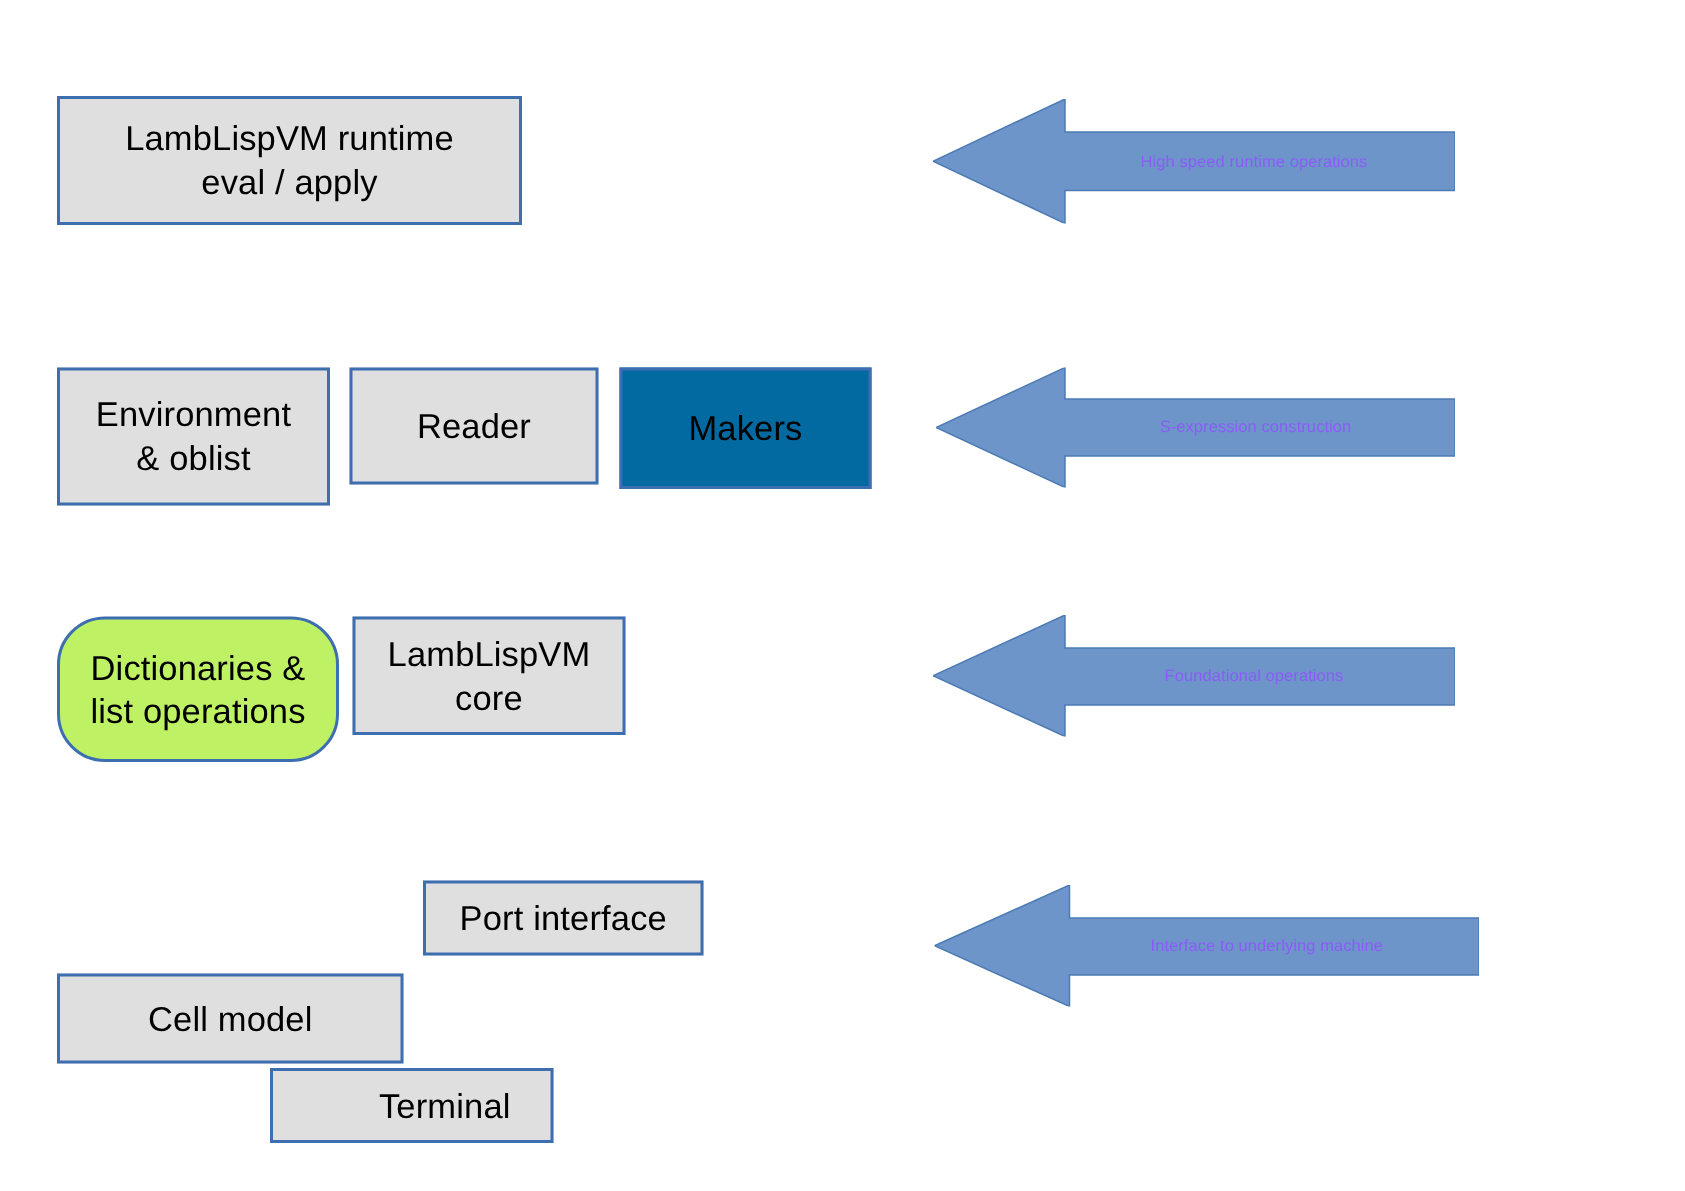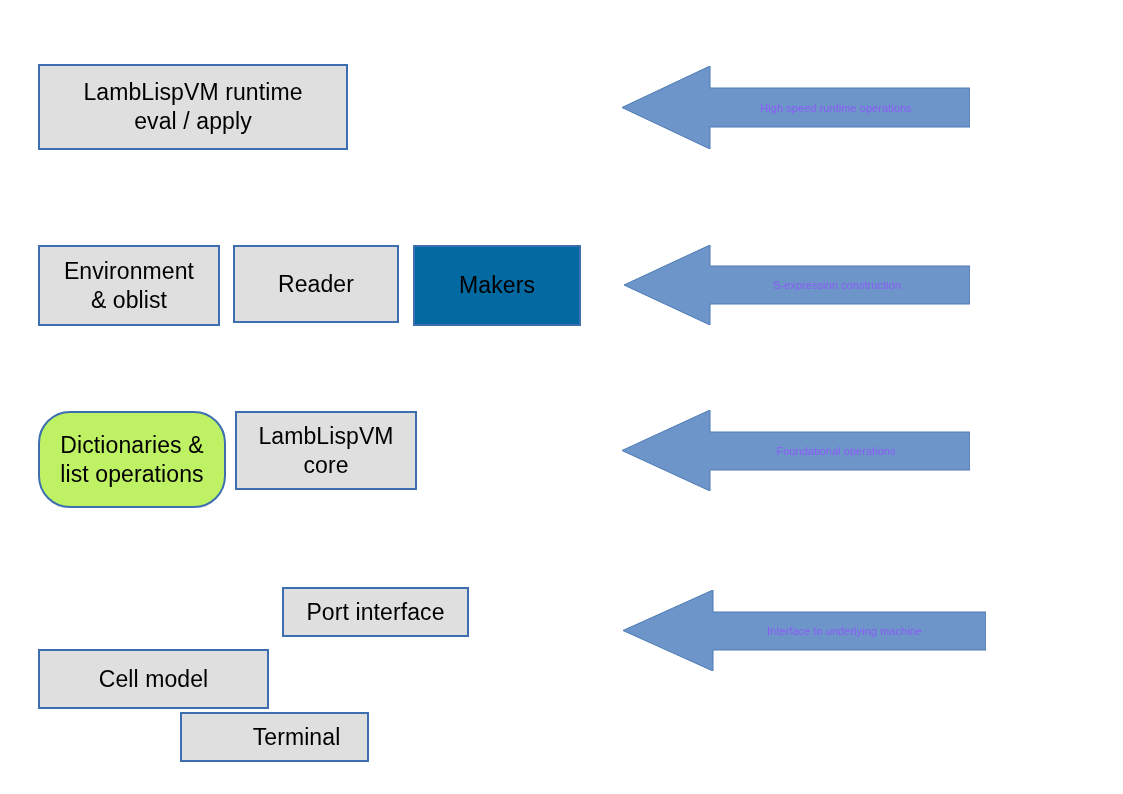--- a/index.html
+++ b/index.html
@@ -65,21 +65,21 @@
 
 <div id="canvas">
     <div class="node" style="left: 24px; top: 64px; width: 310px; height: 86px; background: rgb(223, 223, 223); border-color: rgb(61, 111, 176);">LambLispVM runtime
 eval / apply</div>
     <div class="arrow-group" style="left: 608px; top: 66px; width: 348px; height: 83px;">
       <svg width="348" height="83" viewBox="0 0 348 83">
         <polygon points="0,41.5 88,0 88,22 348,22 348,61 88,61 88,83" fill="#6d95c9" stroke="#4c7bb5" stroke-width="1"></polygon>
       </svg>
       <div class="arrow-label">High speed runtime operations</div>
     </div>
-    <div class="node" style="left: 24px; top: 245px; width: 182px; height: 81px; background: rgb(223, 223, 223); border-color: rgb(61, 111, 176);">Environment
+    <div class="node" style="left: 24px; top: 245px; width: 182px; height: 92px; background: rgb(223, 223, 223); border-color: rgb(61, 111, 176);">Environment
 &amp; oblist</div>
     <div class="node" style="left: 219px; top: 245px; width: 166px; height: 78px; background: rgb(223, 223, 223); border-color: rgb(61, 111, 176);">Reader</div>
     <div class="node" style="left: 399px; top: 245px; width: 168px; height: 81px; background: #0369a1; border-color: rgb(61, 111, 176);">Makers</div>
     <div class="arrow-group" style="left: 610px; top: 245px; width: 346px; height: 80px;">
       <svg width="346" height="80" viewBox="0 0 346 80">
         <polygon points="0,40 86,0 86,21 346,21 346,59 86,59 86,80" fill="#6d95c9" stroke="#4c7bb5" stroke-width="1"></polygon>
       </svg>
       <div class="arrow-label">S-expression construction</div>
     </div>
     <div class="node" style="left: 24px; top: 411px; width: 188px; height: 97px; background: #bef264; border-color: rgb(61, 111, 176); border-radius: 32px;">Dictionaries &amp;

